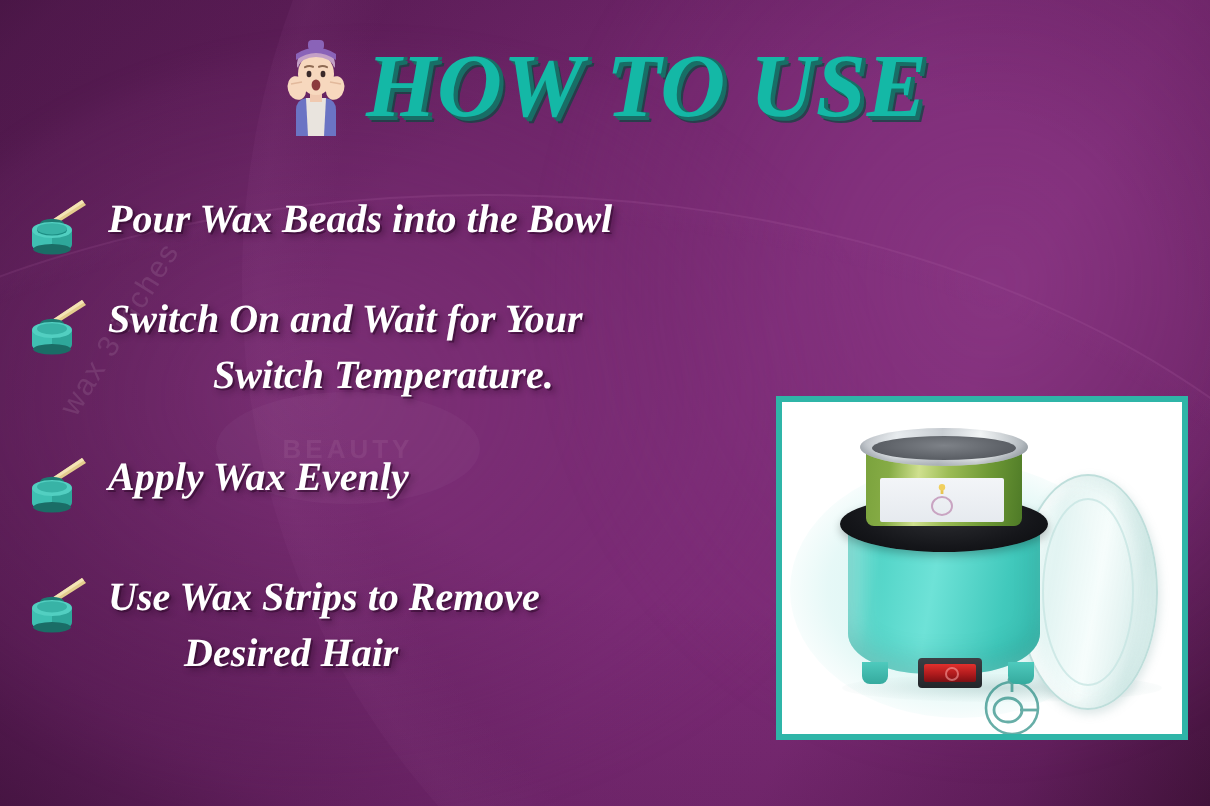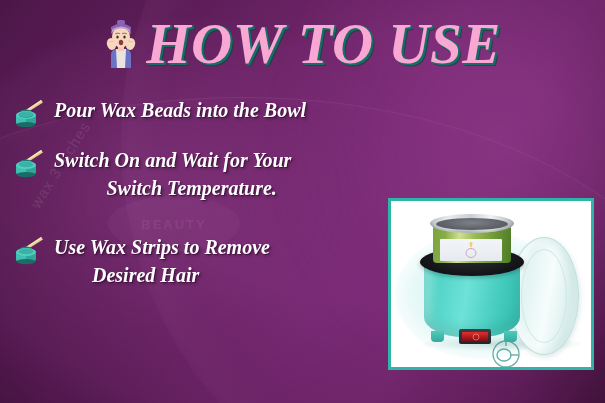--- a/index.html
+++ b/index.html
@@ -142,23 +142,23 @@
   .header-emoji {
     width: 34px;
     height: 50px;
     position: relative;
     flex: 0 0 auto;
   }
   .title {
     font-family: "Liberation Serif", "DejaVu Serif", serif;
     font-style: italic;
     font-weight: bold;
-    font-size: 57px;
+    font-size: 45px;
     letter-spacing: 0.5px;
-    color: #f9a8d4;
+    color: #14b8a6;
     text-shadow:
        2px 0px 0 #186e66,
        2px 2px 0 #186e66,
        1px 1px 0 #186e66,
        3px 3px 0 rgba(16,70,64,0.75);
     white-space: nowrap;
   }
 
   
   .steps {
@@ -496,20 +496,37 @@
           <ellipse cx="14" cy="16.4" rx="7.5" ry="2.8" fill="#38b3a6"></ellipse>
           <ellipse cx="14" cy="26.6" rx="9.4" ry="2.6" fill="#1a6d66"></ellipse>
         </svg>
       </div>
       <div class="step-text">
         <span>Switch On and Wait for Your</span>
         <span class="line-2">Switch Temperature.</span>
       </div>
     </div>
 
+    <div class="step" id="step-3">
+      <div class="step-icon">
+        <svg viewBox="0 0 36 30" width="36" height="30" aria-hidden="true">
+          <path d="M14 12 L29 2 L31 4.5 L16 14 Z" fill="#e4cd8e"></path>
+          <path d="M14 12 L29 2 L30 3.2 L15 13 Z" fill="#f4e4b6"></path>
+          <ellipse cx="14" cy="14" rx="6" ry="2.6" fill="#1d7a72"></ellipse>
+          <path d="M4 17 L4 24 Q4 28 14 28 Q24 28 24 24 L24 17 Z" fill="#2ea79a"></path>
+          <path d="M4 17 L4 24 Q4 28 14 28 L14 17 Z" fill="#3fc0b2"></path>
+          <ellipse cx="14" cy="17" rx="10" ry="4" fill="#52cfc1"></ellipse>
+          <ellipse cx="14" cy="16.4" rx="7.5" ry="2.8" fill="#38b3a6"></ellipse>
+          <ellipse cx="14" cy="26.6" rx="9.4" ry="2.6" fill="#1a6d66"></ellipse>
+        </svg>
+      </div>
+      <div class="step-text">
+        <span>Apply Wax Evenly</span>
+      </div>
+    </div>
 
     <div class="step" id="step-4">
       <div class="step-icon">
         <svg viewBox="0 0 36 30" width="36" height="30" aria-hidden="true">
           <path d="M14 12 L29 2 L31 4.5 L16 14 Z" fill="#e4cd8e"></path>
           <path d="M14 12 L29 2 L30 3.2 L15 13 Z" fill="#f4e4b6"></path>
           <ellipse cx="14" cy="14" rx="6" ry="2.6" fill="#1d7a72"></ellipse>
           <path d="M4 17 L4 24 Q4 28 14 28 Q24 28 24 24 L24 17 Z" fill="#2ea79a"></path>
           <path d="M4 17 L4 24 Q4 28 14 28 L14 17 Z" fill="#3fc0b2"></path>
           <ellipse cx="14" cy="17" rx="10" ry="4" fill="#52cfc1"></ellipse>

